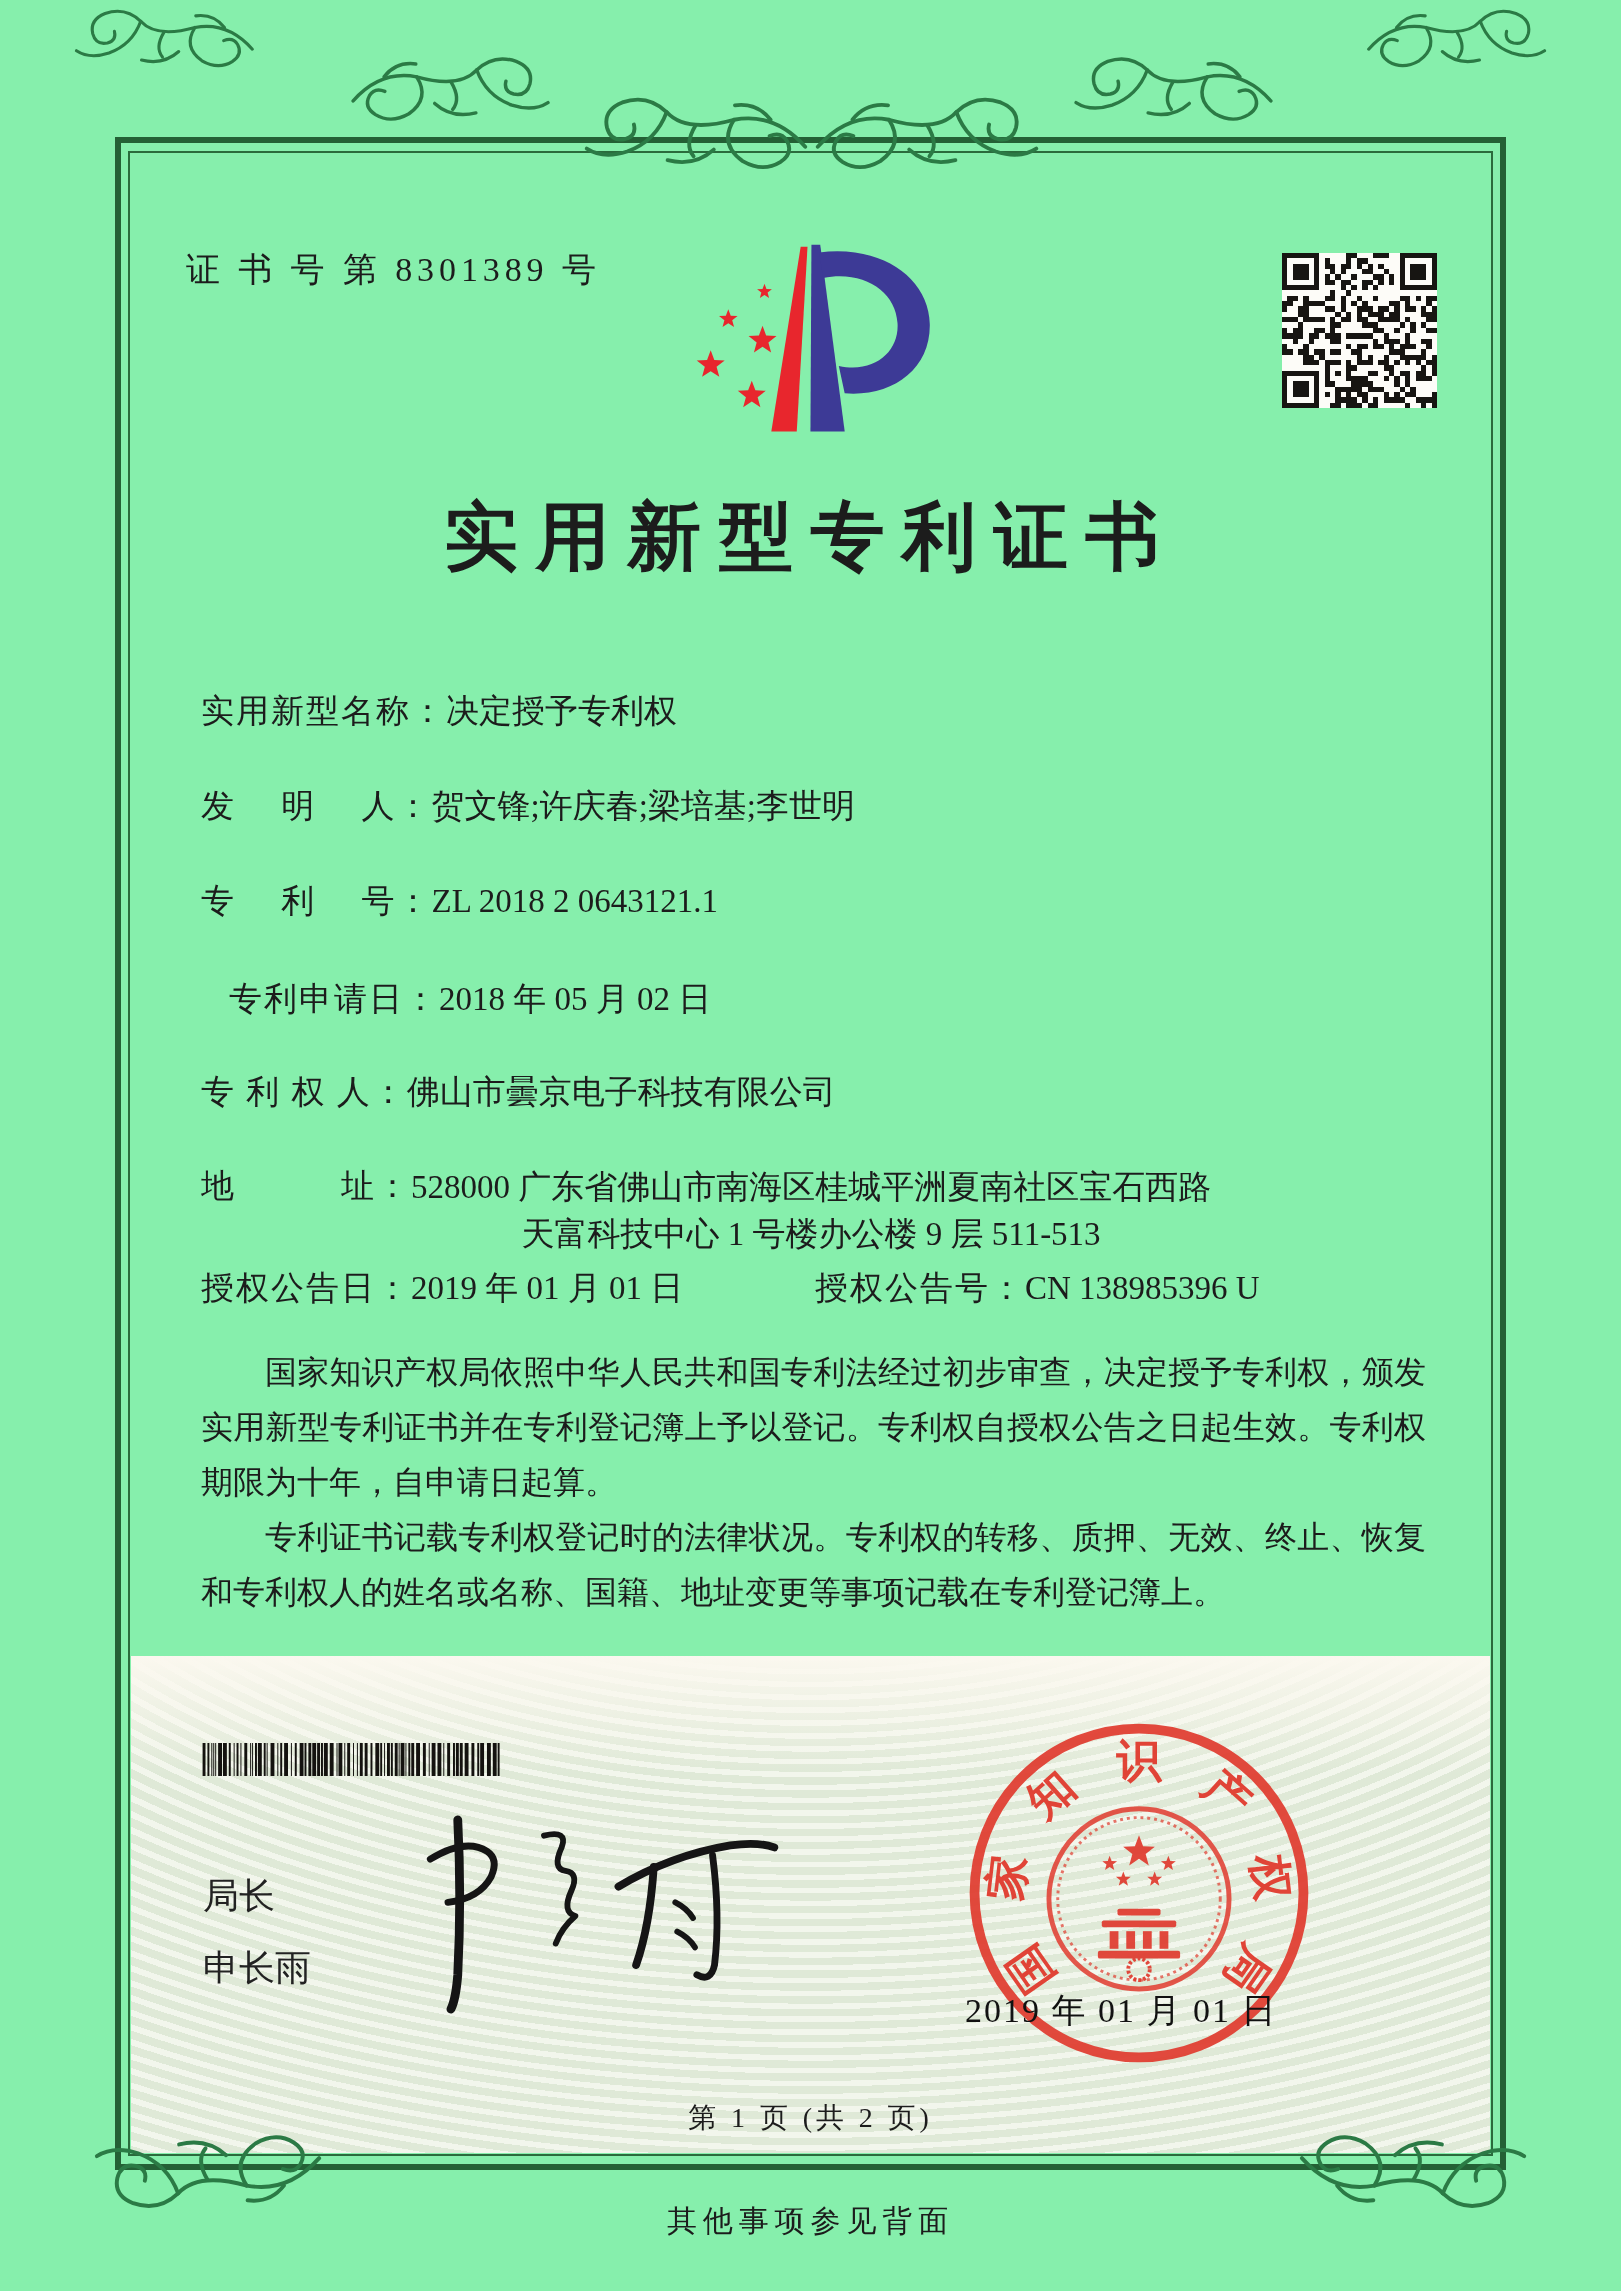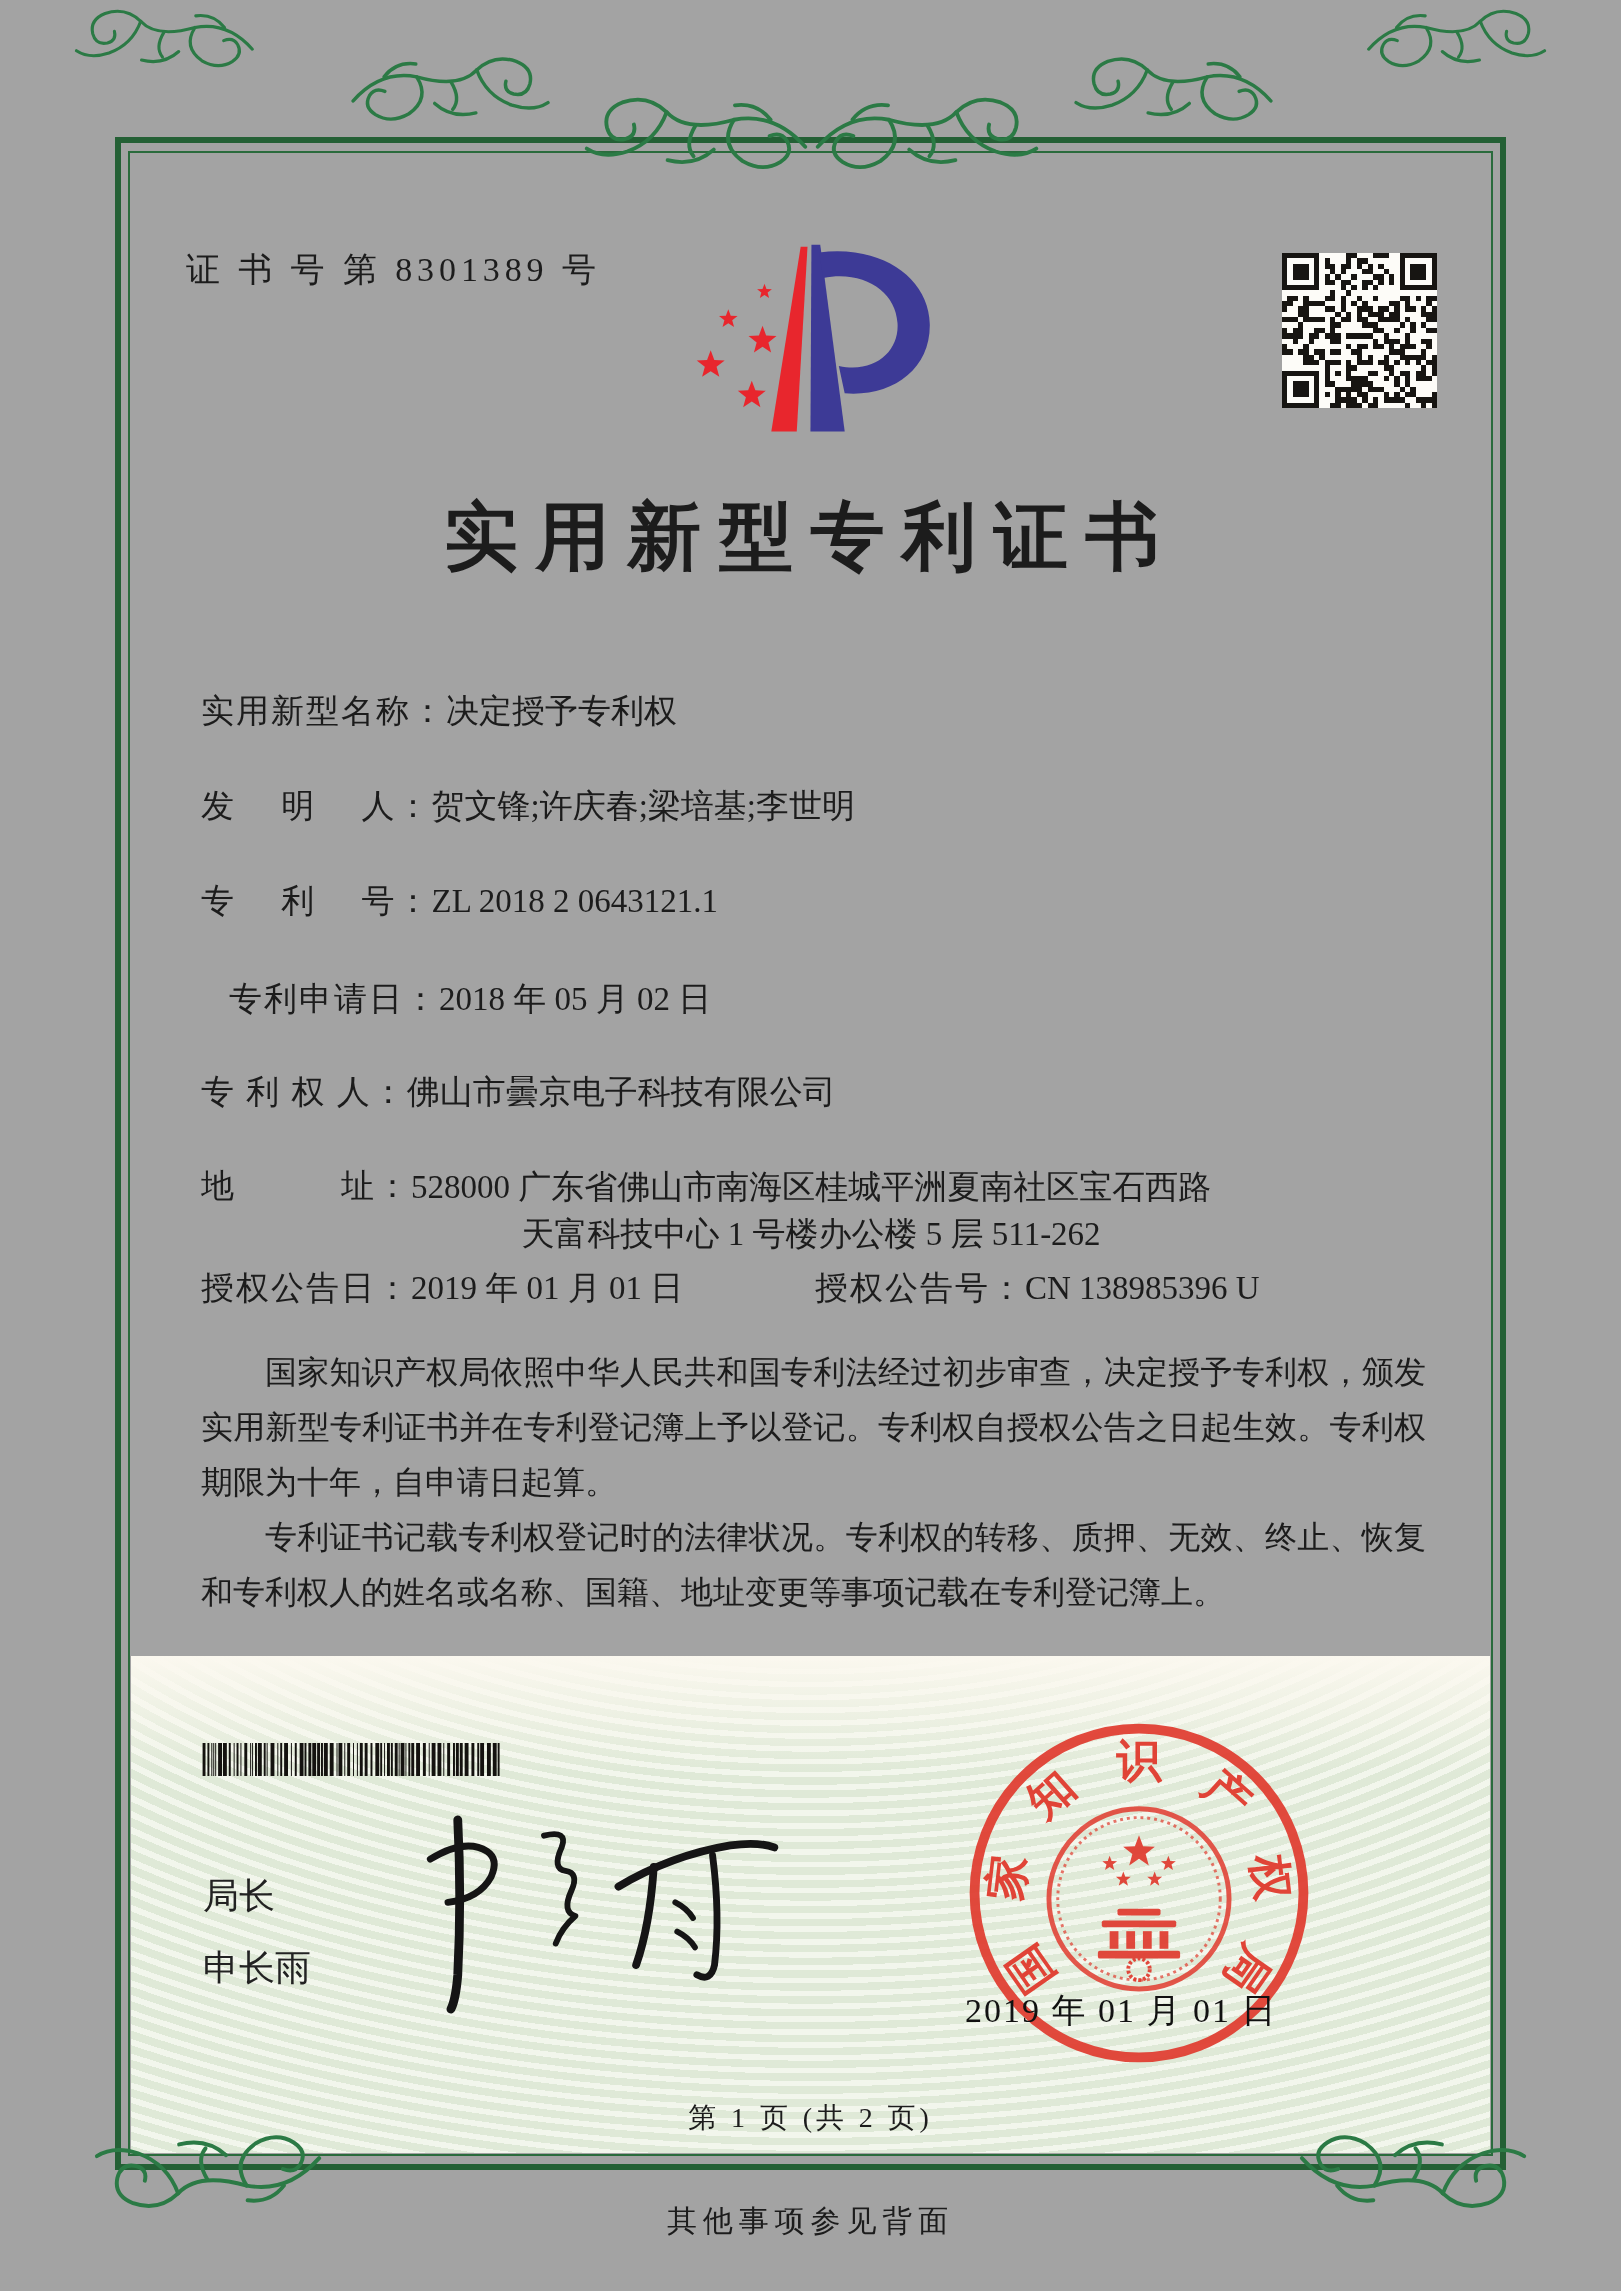--- a/index.html
+++ b/index.html
@@ -1,16 +1,16 @@
 <!DOCTYPE html>
 <html><head>
 <meta charset="utf-8">
 <style>
   html,body{margin:0;padding:0;background:#e8e4d8;}
-  .page{position:relative;width:1621px;height:2292px;background:#a3a3a3;overflow:hidden;
+  .page{position:relative;width:1621px;height:2292px;background:#86efac;overflow:hidden;
         font-family:"Liberation Serif","DejaVu Serif",serif;color:#1c1c1c;}
   
   .frame-outer{position:absolute;left:115px;top:137px;right:115px;bottom:122px;
                border:6.9px solid #246035;}
   .frame-inner{position:absolute;left:128px;top:151px;right:128px;bottom:136px;
                border:2px solid #2a6b3c;}
   
   .waves{position:absolute;left:131px;right:131px;top:1656px;bottom:139px;
          background:repeating-radial-gradient(1568px 980px at 50% -412px,
             #f2f6ec 0 8.8px,#dfe9d7 8.8px 20.6px);}
@@ -448,21 +448,21 @@
   <div class="field" style="top:879px;">
     <span class="lbl">专　 利　 号：</span><span>ZL 2018 2 0643121.1</span>
   </div>
   <div class="field" style="top:977px;margin-left:28px;">
     <span class="lbl">专利申请日：</span><span>2018 年 05 月 02 日</span>
   </div>
   <div class="field" style="top:1070px;">
     <span class="lbl">专 利 权 人：</span><span>佛山市曇京电子科技有限公司</span>
   </div>
   <div class="field" style="top:1164px;">
-    <span class="lbl" style="vertical-align:top;">地　　　址：</span><span class="addr-lines"><div>528000 广东省佛山市南海区桂城平洲夏南社区宝石西路</div><div>天富科技中心 1 号楼办公楼 5 层 511-262</div></span>
+    <span class="lbl" style="vertical-align:top;">地　　　址：</span><span class="addr-lines"><div>528000 广东省佛山市南海区桂城平洲夏南社区宝石西路</div><div>天富科技中心 1 号楼办公楼 9 层 511-513</div></span>
   </div>
   <div class="field" style="top:1266px;">
     <span class="lbl">授权公告日：</span><span>2019 年 01 月 01 日</span>
   </div>
   <div class="field" style="left:815px;top:1266px;">
     <span class="lbl">授权公告号：</span><span>CN 138985396 U</span>
   </div>
 
   <div class="body-text">
     <p>国家知识产权局依照中华人民共和国专利法经过初步审查，决定授予专利权，颁发实用新型专利证书并在专利登记簿上予以登记。专利权自授权公告之日起生效。专利权期限为十年，自申请日起算。</p>

